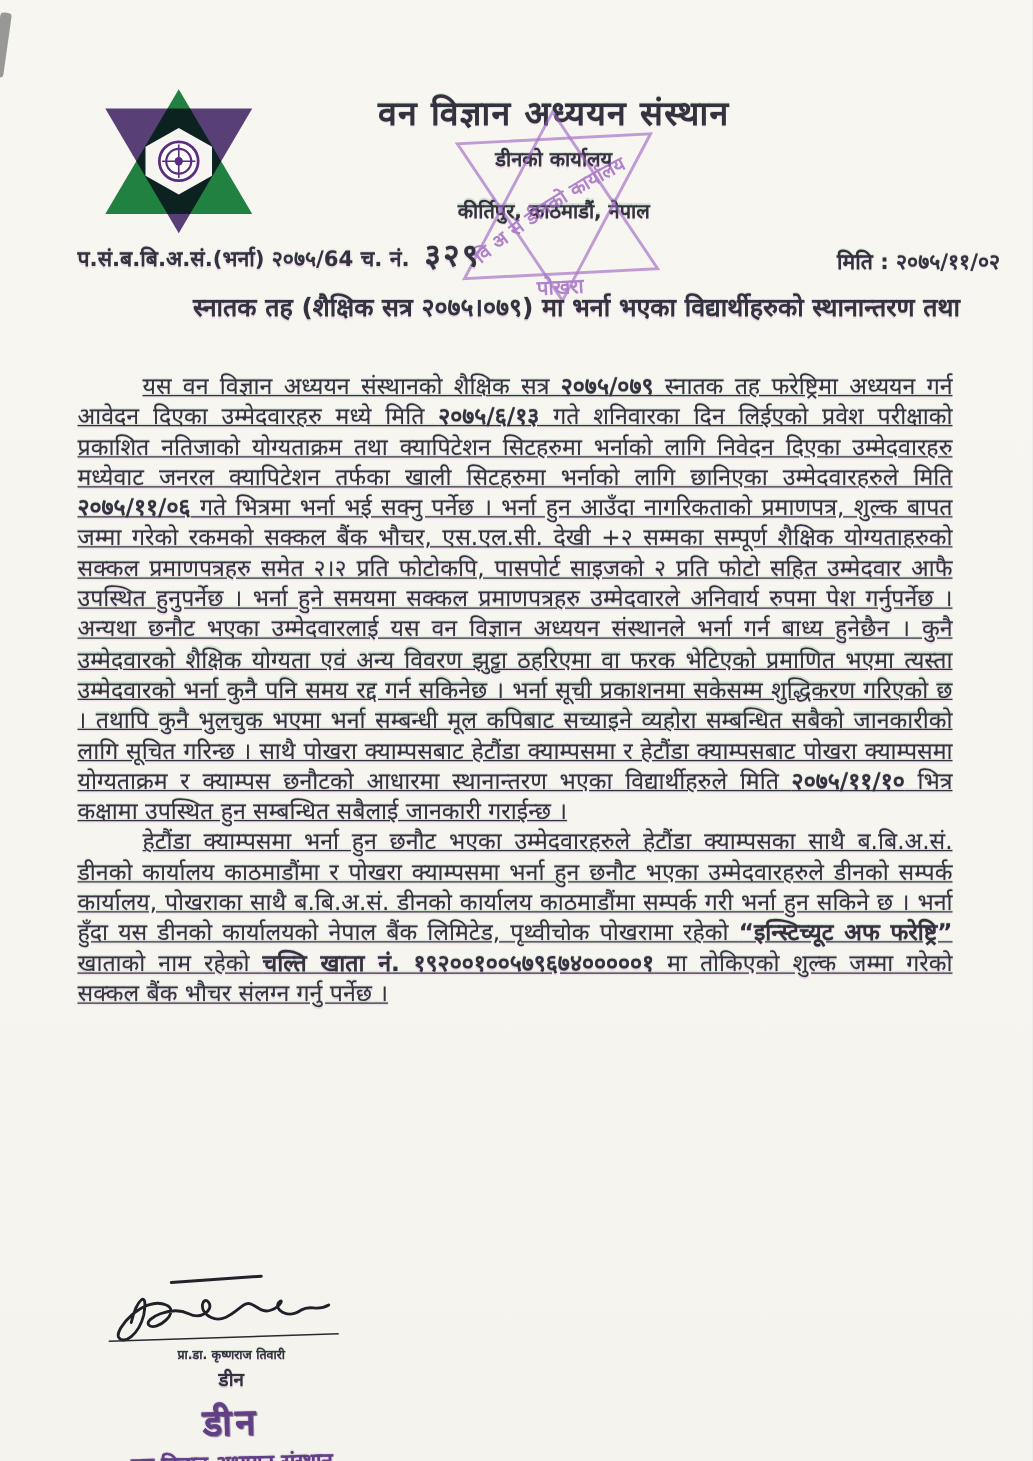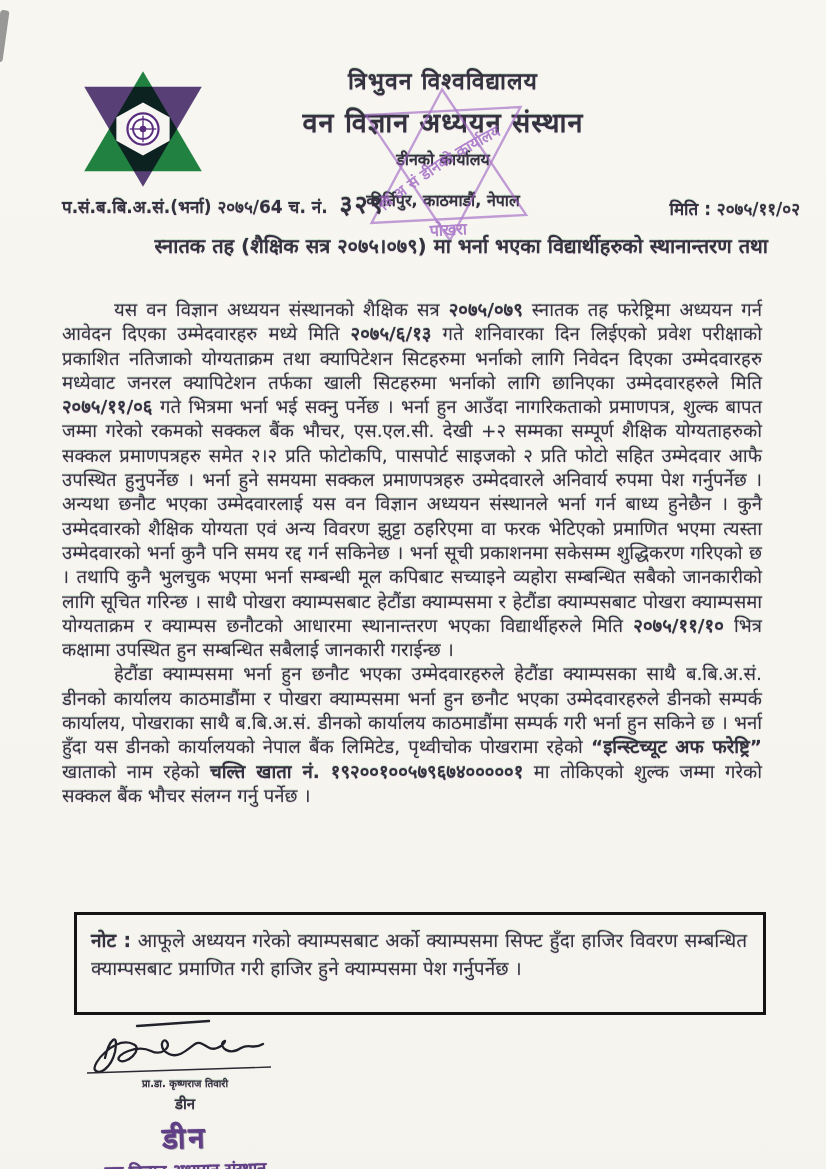--- a/index.html
+++ b/index.html
@@ -44,21 +44,21 @@
   
   .title{
     position:absolute;left:80px;right:58px;top:231px;text-align:right;
     font-size:20px;font-weight:bold;line-height:31px;
   }
   
   .body-text{
     position:absolute;left:62px;top:298px;width:700px;
     font-size:18.5px;line-height:24.3px;text-align:justify;
   }
-  .body-text p{margin:0;text-indent:52px;}
+  .body-text p{margin:0;text-indent:52px;text-decoration:underline;}
   .b{font-weight:bold;}
   
   .note-box{
     position:absolute;left:74px;top:912px;width:656px;
     border:3px solid #141414;
     padding:12px 16px 30px 14px;
     font-size:19px;line-height:27.5px;text-align:justify;
     background:transparent;
   }
   
@@ -90,21 +90,20 @@
       <polygon points="60,31 84,44.5 84,65.5 60,79 36,65.5 36,44.5" fill="#f6f5f1"></polygon>
       <circle cx="60" cy="55" r="14" fill="#ffffff" stroke="#5b2d7e" stroke-width="2"></circle>
       <circle cx="60" cy="55" r="9" fill="none" stroke="#5b2d7e" stroke-width="1.6"></circle>
       <circle cx="60" cy="55" r="3" fill="#5b2d7e"></circle>
       <line x1="60" y1="43" x2="60" y2="67" stroke="#5b2d7e" stroke-width="1.2"></line>
       <line x1="48" y1="55" x2="72" y2="55" stroke="#5b2d7e" stroke-width="1.2"></line>
     </svg>
   </div>
 
   <div class="header-block">
-    <div class="h-university ink">त्रिभुवन विश्वविद्यालय</div>
     <div class="h-institute ink">वन विज्ञान अध्ययन संस्थान</div>
     <div class="h-office ink">डीनको कार्यालय</div>
     <div class="h-address ink">कीर्तिपुर, काठमाडौं, नेपाल</div>
   </div>
 
   <div class="received-stamp">
     <svg viewBox="0 0 200 180" width="196" height="162">
       <polygon points="100,6 186,150 14,150" fill="none" stroke="#9b5fc0" stroke-width="2.6" opacity="0.75"></polygon>
       <polygon points="100,174 14,30 186,30" fill="none" stroke="#9b5fc0" stroke-width="2.6" opacity="0.75"></polygon>
       <path id="stampArc" d="M 26 140 Q 95 88 180 52" fill="none" stroke="none"></path>
@@ -128,23 +127,20 @@
 
   <div class="title ink">
     <div>स्नातक तह (शैक्षिक सत्र २०७५।०७९) मा भर्ना भएका विद्यार्थीहरुको स्थानान्तरण तथा</div>
   </div>
 
   <div class="body-text ink">
     <p><span>यस वन विज्ञान अध्ययन संस्थानको शैक्षिक सत्र </span><span class="b">२०७५/०७९</span><span> स्नातक तह फरेष्ट्रिमा अध्ययन गर्न आवेदन दिएका उम्मेदवारहरु मध्ये मिति </span><span class="b">२०७५/६/१३</span><span> गते शनिवारका दिन लिईएको प्रवेश परीक्षाको प्रकाशित नतिजाको योग्यताक्रम तथा क्यापिटेशन सिटहरुमा भर्नाको लागि निवेदन दिएका उम्मेदवारहरु मध्येवाट जनरल क्यापिटेशन तर्फका खाली सिटहरुमा भर्नाको लागि छानिएका उम्मेदवारहरुले मिति </span><span class="b">२०७५/११/०६</span><span> गते भित्रमा भर्ना भई सक्नु पर्नेछ । भर्ना हुन आउँदा नागरिकताको प्रमाणपत्र, शुल्क बापत जम्मा गरेको रकमको सक्कल बैंक भौचर, एस.एल.सी. देखी +२ सम्मका सम्पूर्ण शैक्षिक योग्यताहरुको सक्कल प्रमाणपत्रहरु समेत २।२ प्रति फोटोकपि, पासपोर्ट साइजको २ प्रति फोटो सहित उम्मेदवार आफै उपस्थित हुनुपर्नेछ । भर्ना हुने समयमा सक्कल प्रमाणपत्रहरु उम्मेदवारले अनिवार्य रुपमा पेश गर्नुपर्नेछ । अन्यथा छनौट भएका उम्मेदवारलाई यस वन विज्ञान अध्ययन संस्थानले भर्ना गर्न बाध्य हुनेछैन । कुनै उम्मेदवारको शैक्षिक योग्यता एवं अन्य विवरण झुट्टा ठहरिएमा वा फरक भेटिएको प्रमाणित भएमा त्यस्ता उम्मेदवारको भर्ना कुनै पनि समय रद्द गर्न सकिनेछ । भर्ना सूची प्रकाशनमा सकेसम्म शुद्धिकरण गरिएको छ । तथापि कुनै भुलचुक भएमा भर्ना सम्बन्धी मूल कपिबाट सच्याइने व्यहोरा सम्बन्धित सबैको जानकारीको लागि सूचित गरिन्छ । साथै पोखरा क्याम्पसबाट हेटौंडा क्याम्पसमा र हेटौंडा क्याम्पसबाट पोखरा क्याम्पसमा योग्यताक्रम र क्याम्पस छनौटको आधारमा स्थानान्तरण भएका विद्यार्थीहरुले मिति </span><span class="b">२०७५/११/१०</span><span> भित्र कक्षामा उपस्थित हुन सम्बन्धित सबैलाई जानकारी गराईन्छ ।</span></p>
     <p><span>हेटौंडा क्याम्पसमा भर्ना हुन छनौट भएका उम्मेदवारहरुले हेटौंडा क्याम्पसका साथै ब.बि.अ.सं. डीनको कार्यालय काठमाडौंमा र पोखरा क्याम्पसमा भर्ना हुन छनौट भएका उम्मेदवारहरुले डीनको सम्पर्क कार्यालय, पोखराका साथै ब.बि.अ.सं. डीनको कार्यालय काठमाडौंमा सम्पर्क गरी भर्ना हुन सकिने छ । भर्ना हुँदा यस डीनको कार्यालयको नेपाल बैंक लिमिटेड, पृथ्वीचोक पोखरामा रहेको </span><span class="b">“इन्स्टिच्यूट अफ फरेष्ट्रि”</span><span> खाताको नाम रहेको </span><span class="b">चल्ति खाता नं. १९२००१००५७९६७४०००००१</span><span> मा तोकिएको शुल्क जम्मा गरेको सक्कल बैंक भौचर संलग्न गर्नु पर्नेछ ।</span></p>
   </div>
 
-  <div class="note-box ink">
-    <span><span class="b">नोट :</span><span> आफूले अध्ययन गरेको क्याम्पसबाट अर्को क्याम्पसमा सिफ्ट हुँदा हाजिर विवरण सम्बन्धित क्याम्पसबाट प्रमाणित गरी हाजिर हुने क्याम्पसमा पेश गर्नुपर्नेछ ।</span></span>
-  </div>
 
   <div class="signature-block">
     <svg class="sig-svg" width="220" height="62" viewBox="0 0 220 62">
       <path d="M62 8 L134 3" stroke="#22222c" stroke-width="2.4" fill="none" stroke-linecap="round"></path>
       <path d="M30 40 C34 22 44 12 40 34 C36 50 24 58 20 52 C16 46 40 18 58 26 C70 31 50 48 44 42 C40 37 62 26 76 33 C86 38 96 30 92 24 C88 18 82 30 94 36 C104 41 114 30 120 26 C128 21 132 34 142 30 C150 27 152 20 148 24 C144 29 154 38 166 30 C174 25 178 32 188 26" stroke="#20202a" stroke-width="2.3" fill="none" stroke-linecap="round"></path>
       <path d="M12 55 L196 49" stroke="#2a2a34" stroke-width="1.3" fill="none"></path>
     </svg>
     <div class="sig-name ink">प्रा.डा. कृष्णराज तिवारी</div>
     <div class="sig-designation ink">डीन</div>
     <div class="dean-stamp">

